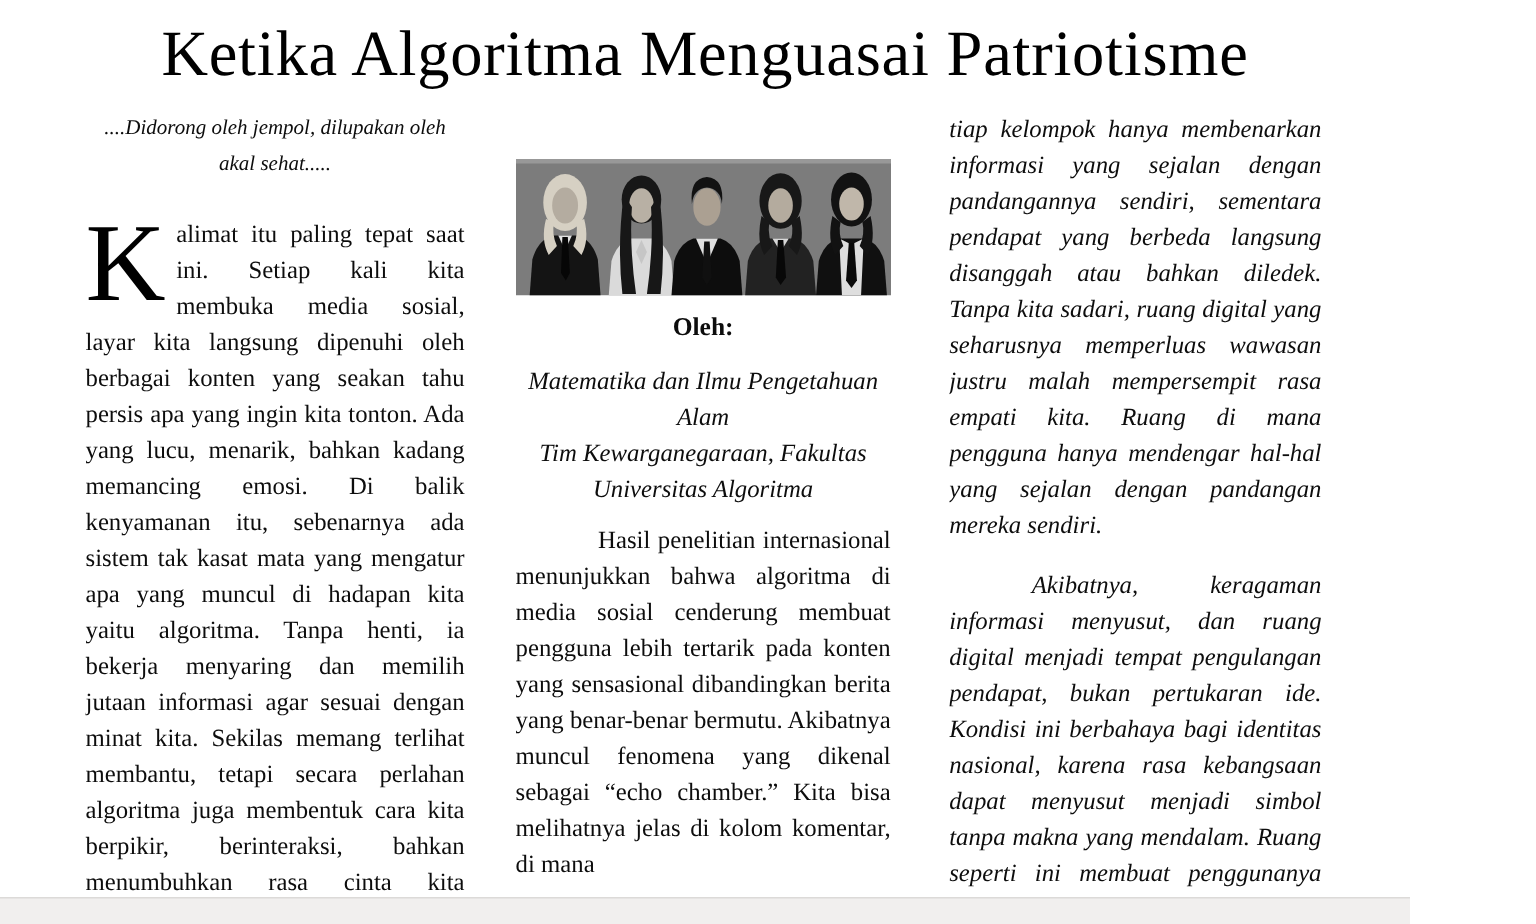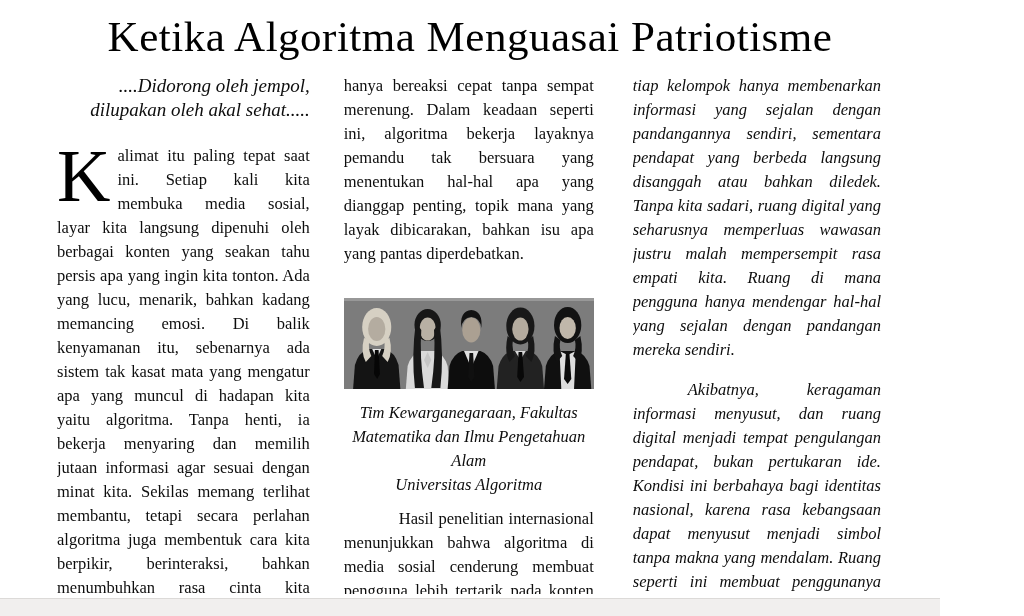--- a/index.html
+++ b/index.html
@@ -38,23 +38,23 @@
   .para {
     margin: 0;
     font-size: 16.5px;
     line-height: 24px;
     text-align: justify;
     text-justify: inter-word;
   }
   .epigraph {
     margin: 0 0 0 0;
     font-style: italic;
-    font-size: 19px;
+    font-size: 14px;
     line-height: 24px;
-    text-align: right;
+    text-align: center;
   }
   .opening { margin-top: 22px; }
   .dropcap {
     float: left;
     font-size: 74px;
     line-height: 58px;
     padding: 3px 7px 0 0;
     color: #000;
   }
   .indent { text-indent: 55px; }
@@ -97,21 +97,20 @@
 
   <div class="columns">
 
     <div class="col col-1">
       <p class="epigraph">....Didorong oleh jempol, dilupakan oleh akal sehat.....</p>
       <p class="para opening"><span class="dropcap">K</span><span>alimat itu paling tepat saat ini. Setiap kali kita membuka media sosial, layar kita langsung dipenuhi oleh berbagai konten yang seakan tahu persis apa yang ingin kita tonton. Ada yang lucu, menarik, bahkan kadang memancing emosi. Di balik kenyamanan itu, sebenarnya ada sistem tak kasat mata yang mengatur apa yang muncul di hadapan kita yaitu algoritma. Tanpa henti, ia bekerja menyaring dan memilih jutaan informasi agar sesuai dengan minat kita. Sekilas memang terlihat membantu, tetapi secara perlahan algoritma juga membentuk cara kita berpikir, berinteraksi, bahkan menumbuhkan rasa cinta kita terhadap negara.</span></p>
 
     </div>
 
     <div class="col col-2">
-      <p class="para">hanya bereaksi cepat tanpa sempat merenung. Dalam keadaan seperti ini, algoritma bekerja layaknya pemandu tak bersuara yang menentukan hal-hal apa yang dianggap penting, topik mana yang layak dibicarakan, bahkan isu apa yang pantas diperdebatkan.</p>
 
       <figure class="photo">
         <svg viewBox="0 0 275 91" preserveAspectRatio="none">
           <rect x="0" y="0" width="275" height="91" fill="#7c7c7c"></rect>
           <rect x="0" y="0" width="275" height="3" fill="#989898"></rect>
 
           <g>
             <ellipse cx="36" cy="29" rx="16" ry="19" fill="#d6d0c3"></ellipse>
             <ellipse cx="36" cy="31" rx="9.5" ry="12" fill="#b4aca0"></ellipse>
             <path d="M10 91 L12 67 Q16 54 27 51 L45 51 Q56 54 60 67 L62 91 Z" fill="#141414"></path>
@@ -153,23 +152,24 @@
             <ellipse cx="246" cy="30" rx="9" ry="11" fill="#c0b7aa"></ellipse>
             <path d="M220 91 L222 68 Q226 56 236 53 L256 53 Q266 56 270 68 L272 91 Z" fill="#101010"></path>
             <path d="M237 53 L246 57 L255 53 L253 91 L239 91 Z" fill="#dedede"></path>
             <path d="M244 56 L248 56 L250 81 L246 86 L242 81 Z" fill="#0a0a0a"></path>
             <path d="M232 38 Q228 54 234 64 L240 58 Q236 50 238 42 Z" fill="#121212"></path>
             <path d="M260 38 Q264 54 258 64 L252 58 Q256 50 254 42 Z" fill="#121212"></path>
           </g>
         </svg>
       </figure>
 
+      <p class="byline-label">Oleh:</p>
       <p class="byline">
+        <span>Matematika dan Ilmu Pengetahuan Alam</span>
         <span>Tim Kewarganegaraan, Fakultas</span>
-        <span>Matematika dan Ilmu Pengetahuan Alam</span>
         <span>Universitas Algoritma</span>
       </p>
 
       <p class="para indent" style="margin-top:10px">Hasil penelitian internasional menunjukkan bahwa algoritma di media sosial cenderung membuat pengguna lebih tertarik pada konten yang sensasional dibandingkan berita yang benar-benar bermutu. Akibatnya muncul fenomena yang dikenal sebagai “echo chamber.” Kita bisa melihatnya jelas di kolom komentar, di mana</p>
     </div>
 
     <div class="col col-3">
       <p class="para">tiap kelompok hanya membenarkan informasi yang sejalan dengan pandangannya sendiri, sementara pendapat yang berbeda langsung disanggah atau bahkan diledek. Tanpa kita sadari, ruang digital yang seharusnya memperluas wawasan justru malah mempersempit rasa empati kita. Ruang di mana pengguna hanya mendengar hal-hal yang sejalan dengan pandangan mereka sendiri.</p>
       <p class="para indent" style="margin-top:16px">Akibatnya, keragaman informasi menyusut, dan ruang digital menjadi tempat pengulangan pendapat, bukan pertukaran ide. Kondisi ini berbahaya bagi identitas nasional, karena rasa kebangsaan dapat menyusut menjadi simbol tanpa makna yang mendalam. Ruang seperti ini membuat penggunanya hanya mendengar hal-hal yang sejalan dengan pandangan mereka sendiri. Akibatnya, keberagaman informasi semakin berkurang, dan dunia digital berubah menjadi ajang pengulangan pendapat, bukan tempat bertukar gagasan. Situasi semacam ini berisiko bagi jati diri bangsa, karena rasa nasionalisme bisa mengecil menjadi sekadar</p>
     </div>

